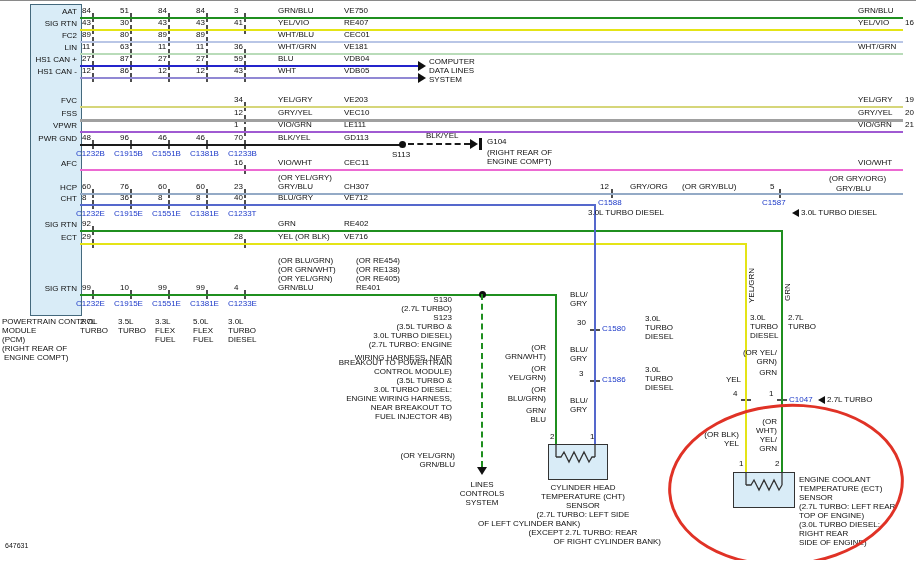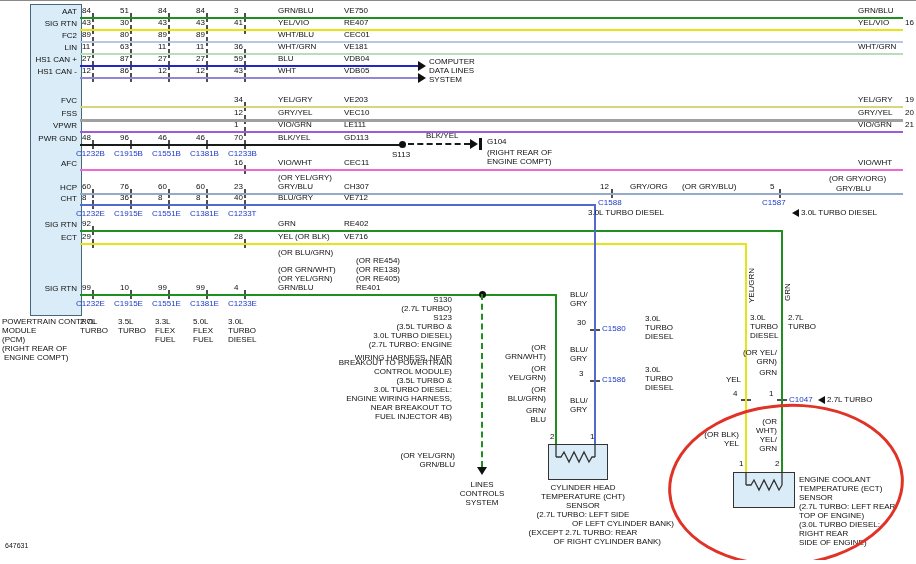--- a/index.html
+++ b/index.html
@@ -220,21 +220,21 @@
   <span class="l" style="left:82px;top:233px">29</span>
   <span class="l" style="left:234px;top:233px">28</span>
   <span class="l" style="left:278px;top:233px">YEL (OR BLK)</span>
   <span class="l" style="left:344px;top:233px">VE716</span>
 
   <span class="l" style="left:82px;top:284px">99</span>
   <span class="l" style="left:120px;top:284px">10</span>
   <span class="l" style="left:158px;top:284px">99</span>
   <span class="l" style="left:196px;top:284px">99</span>
   <span class="l" style="left:234px;top:284px">4</span>
-  <span class="l" style="left:278px;top:249px">(OR BLU/GRN)</span>
+  <span class="l" style="left:278px;top:257px">(OR BLU/GRN)</span>
   <span class="l" style="left:278px;top:266px">(OR GRN/WHT)</span>
   <span class="l" style="left:278px;top:275px">(OR YEL/GRN)</span>
   <span class="l" style="left:278px;top:284px">GRN/BLU</span>
   <span class="l" style="left:356px;top:257px">(OR RE454)</span>
   <span class="l" style="left:356px;top:266px">(OR RE138)</span>
   <span class="l" style="left:356px;top:275px">(OR RE405)</span>
   <span class="l" style="left:356px;top:284px">RE401</span>
   <span class="l link" style="left: 76px; top: 300px; color: rgb(28, 57, 200);">C1232E</span>
   <span class="l link" style="left: 114px; top: 300px; color: rgb(28, 57, 200);">C1915E</span>
   <span class="l link" style="left: 152px; top: 300px; color: rgb(28, 57, 200);">C1551E</span>
@@ -304,21 +304,21 @@
   <span class="l" style="left:590px;top:433px">1</span>
   <div class="box" style="left: 548px; top: 444px; width: 58px; height: 34px; border-color: rgb(51, 51, 51); background: rgb(217, 236, 247);">
     <svg width="58" height="34">
       <path d="M7 0v12M46 0v12M7 12h5l3 -5 5 10 5 -10 5 10 5 -10 5 10 3 -5h3" stroke="#333" stroke-width="1.3" fill="none"></path>
     </svg>
   </div>
   <span class="l" style="left:505px;top:484px;width:156px;text-align:center">CYLINDER HEAD</span>
   <span class="l" style="left:505px;top:493px;width:156px;text-align:center">TEMPERATURE (CHT)</span>
   <span class="l" style="left:505px;top:502px;width:156px;text-align:center">SENSOR</span>
   <span class="l" style="left:505px;top:511px;width:156px;text-align:center">(2.7L TURBO: LEFT SIDE</span>
-  <span class="l" style="left:518px;top:520px;width:156px;text-align:right">OF LEFT CYLINDER BANK)</span>
+  <span class="l" style="left:478px;top:520px;width:156px;text-align:left">OF LEFT CYLINDER BANK)</span>
   <span class="l" style="left:505px;top:529px;width:156px;text-align:center">(EXCEPT 2.7L TURBO: REAR</span>
   <span class="l" style="left:505px;top:538px;width:156px;text-align:right">OF RIGHT CYLINDER BANK)</span>
 
   <span class="l rot" style="left:748px;top:303px">YEL/GRN</span>
   <span class="l rot" style="left:784px;top:301px">GRN</span>
   <span class="l" style="left:750px;top:314px">3.0L</span>
   <span class="l" style="left:750px;top:323px">TURBO</span>
   <span class="l" style="left:750px;top:332px">DIESEL</span>
   <span class="l" style="left:788px;top:314px">2.7L</span>
   <span class="l" style="left:788px;top:323px">TURBO</span>

